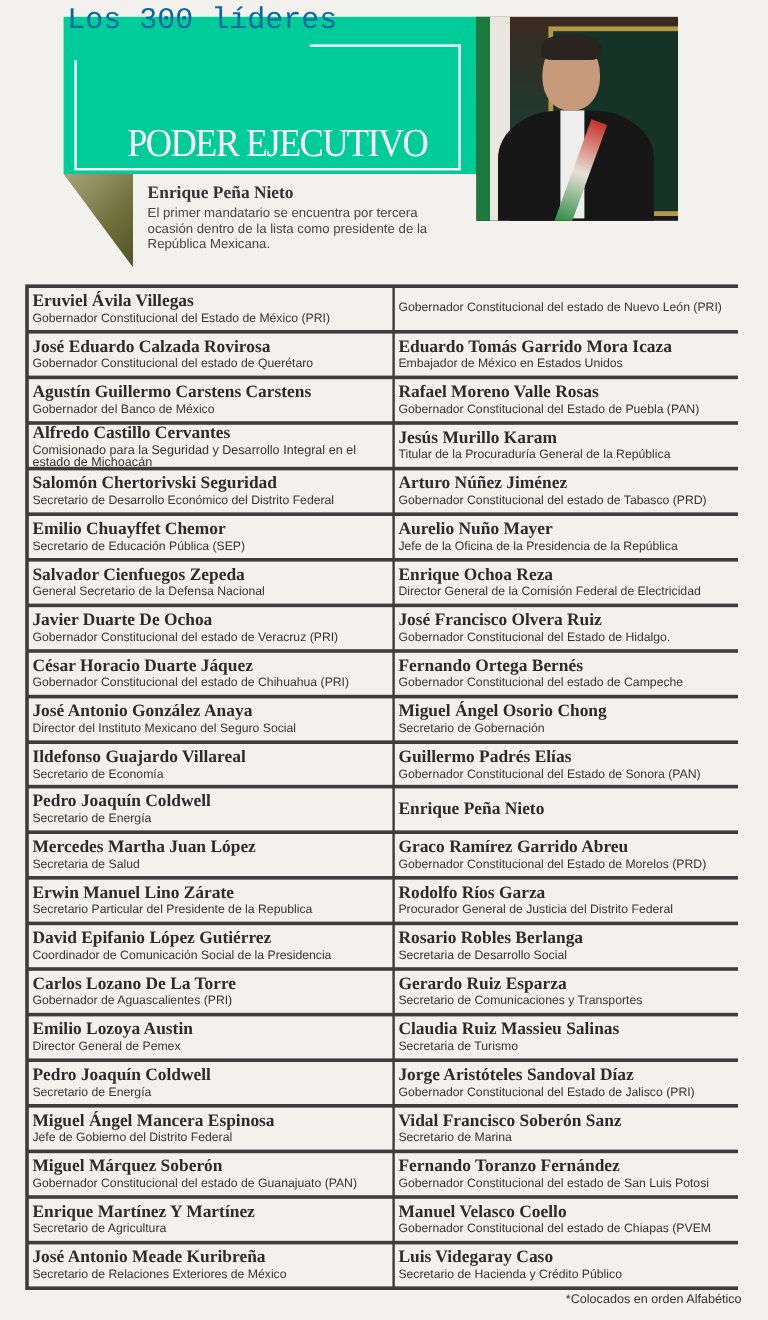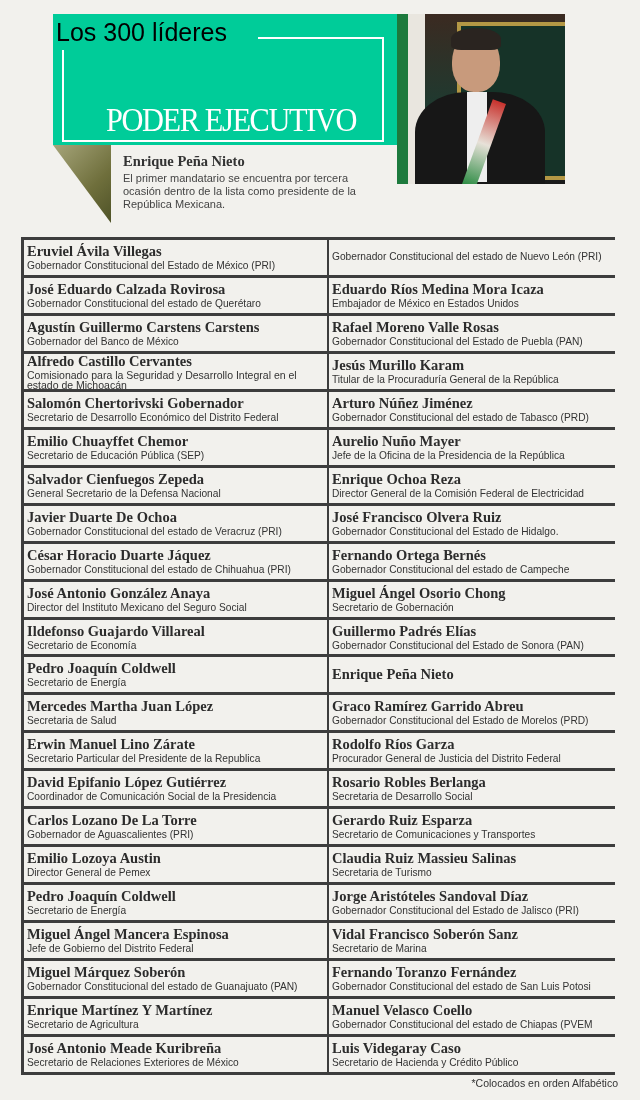--- a/index.html
+++ b/index.html
@@ -5,22 +5,22 @@
   html, body { margin: 0; padding: 0; }
   body {
     width: 640px; height: 1100px; background: #f2f1ed; position: relative; overflow: hidden;
     font-family: "Liberation Sans", sans-serif;
   }
   .header-box {
     position: absolute; left: 53px; top: 14px; width: 345px; height: 131px;
     background: #00cc99;
   }
   .title-small {
-    position: absolute; left: 56px; top: 20px;
-    font-family: Liberation Sans, sans-serif; font-size: 25px; color: #000000; line-height: 1;
+    position: absolute; left: 56px; top: 4px;
+    font-family: Liberation Mono, monospace; font-size: 25px; color: #0369a1; line-height: 1;
   }
   .frame-top { position: absolute; left: 258px; top: 37px; width: 126px; height: 2px; background:#fff; }
   .frame-right { position: absolute; left: 382px; top: 37px; width: 2px; height: 104px; background:#fff; }
   .frame-left { position: absolute; left: 62px; top: 50px; width: 2px; height: 91px; background:#fff; }
   .frame-bottom { position: absolute; left: 62px; top: 140px; width: 322px; height: 2px; background:#fff; }
   .title-big {
     position: absolute; left: 106px; top: 104px;
     font-family: "Liberation Serif", serif; font-size: 33px; color: #fff; line-height: 1;
     letter-spacing: -1.5px; transform: scaleX(0.92); transform-origin: left;
   }
@@ -103,41 +103,41 @@
       <div class="r">Gobernador Constitucional del Estado de México (PRI)</div>
     </div>
     <div class="cell">
       <div class="r">Gobernador Constitucional del estado de Nuevo León (PRI)</div>
     </div>
     <div class="cell">
       <div class="n">José Eduardo Calzada Rovirosa</div>
       <div class="r">Gobernador Constitucional del estado de Querétaro</div>
     </div>
     <div class="cell">
-      <div class="n">Eduardo Ríos Medina Mora Icaza</div>
+      <div class="n">Eduardo Tomás Garrido Mora Icaza</div>
       <div class="r">Embajador de México en Estados Unidos</div>
     </div>
     <div class="cell">
       <div class="n">Agustín Guillermo Carstens Carstens</div>
       <div class="r">Gobernador del Banco de México</div>
     </div>
     <div class="cell">
       <div class="n">Rafael Moreno Valle Rosas</div>
       <div class="r">Gobernador Constitucional del Estado de Puebla (PAN)</div>
     </div>
     <div class="cell">
       <div class="n">Alfredo Castillo Cervantes</div>
       <div class="r wrap">Comisionado para la Seguridad y Desarrollo Integral en el estado de Michoacán</div>
     </div>
     <div class="cell">
       <div class="n">Jesús Murillo Karam</div>
       <div class="r">Titular de la Procuraduría General de la República</div>
     </div>
     <div class="cell">
-      <div class="n">Salomón Chertorivski Gobernador</div>
+      <div class="n">Salomón Chertorivski Seguridad</div>
       <div class="r">Secretario de Desarrollo Económico del Distrito Federal</div>
     </div>
     <div class="cell">
       <div class="n">Arturo Núñez Jiménez</div>
       <div class="r">Gobernador Constitucional del estado de Tabasco (PRD)</div>
     </div>
     <div class="cell">
       <div class="n">Emilio Chuayffet Chemor</div>
       <div class="r">Secretario de Educación Pública (SEP)</div>
     </div>

